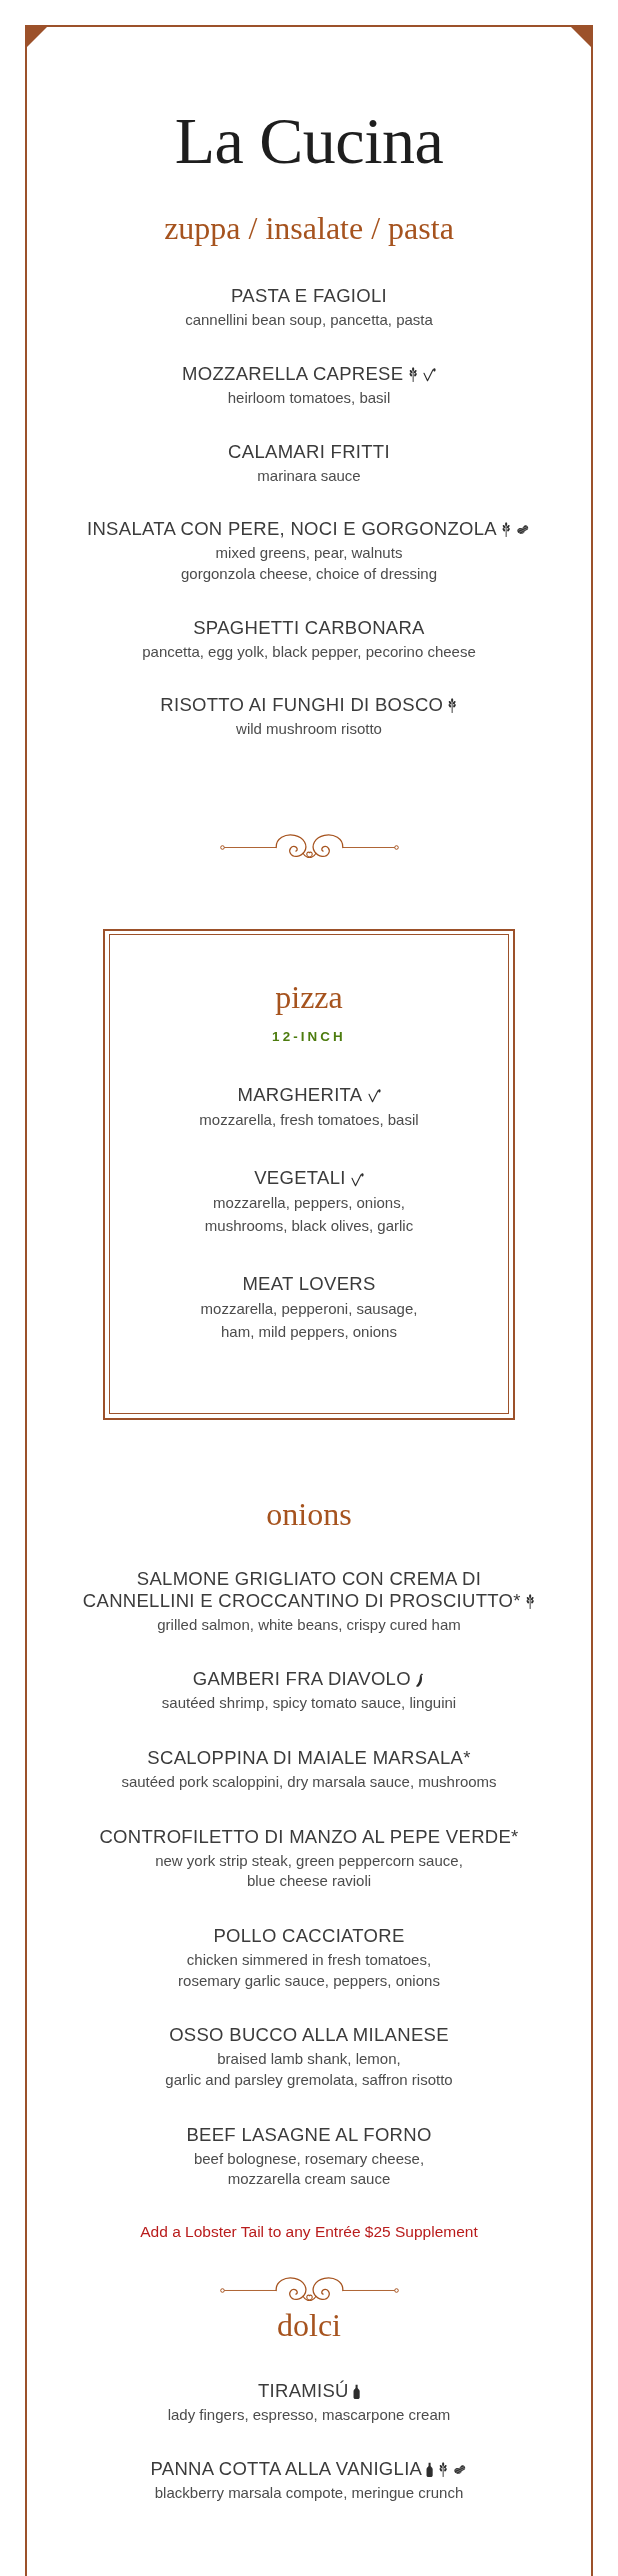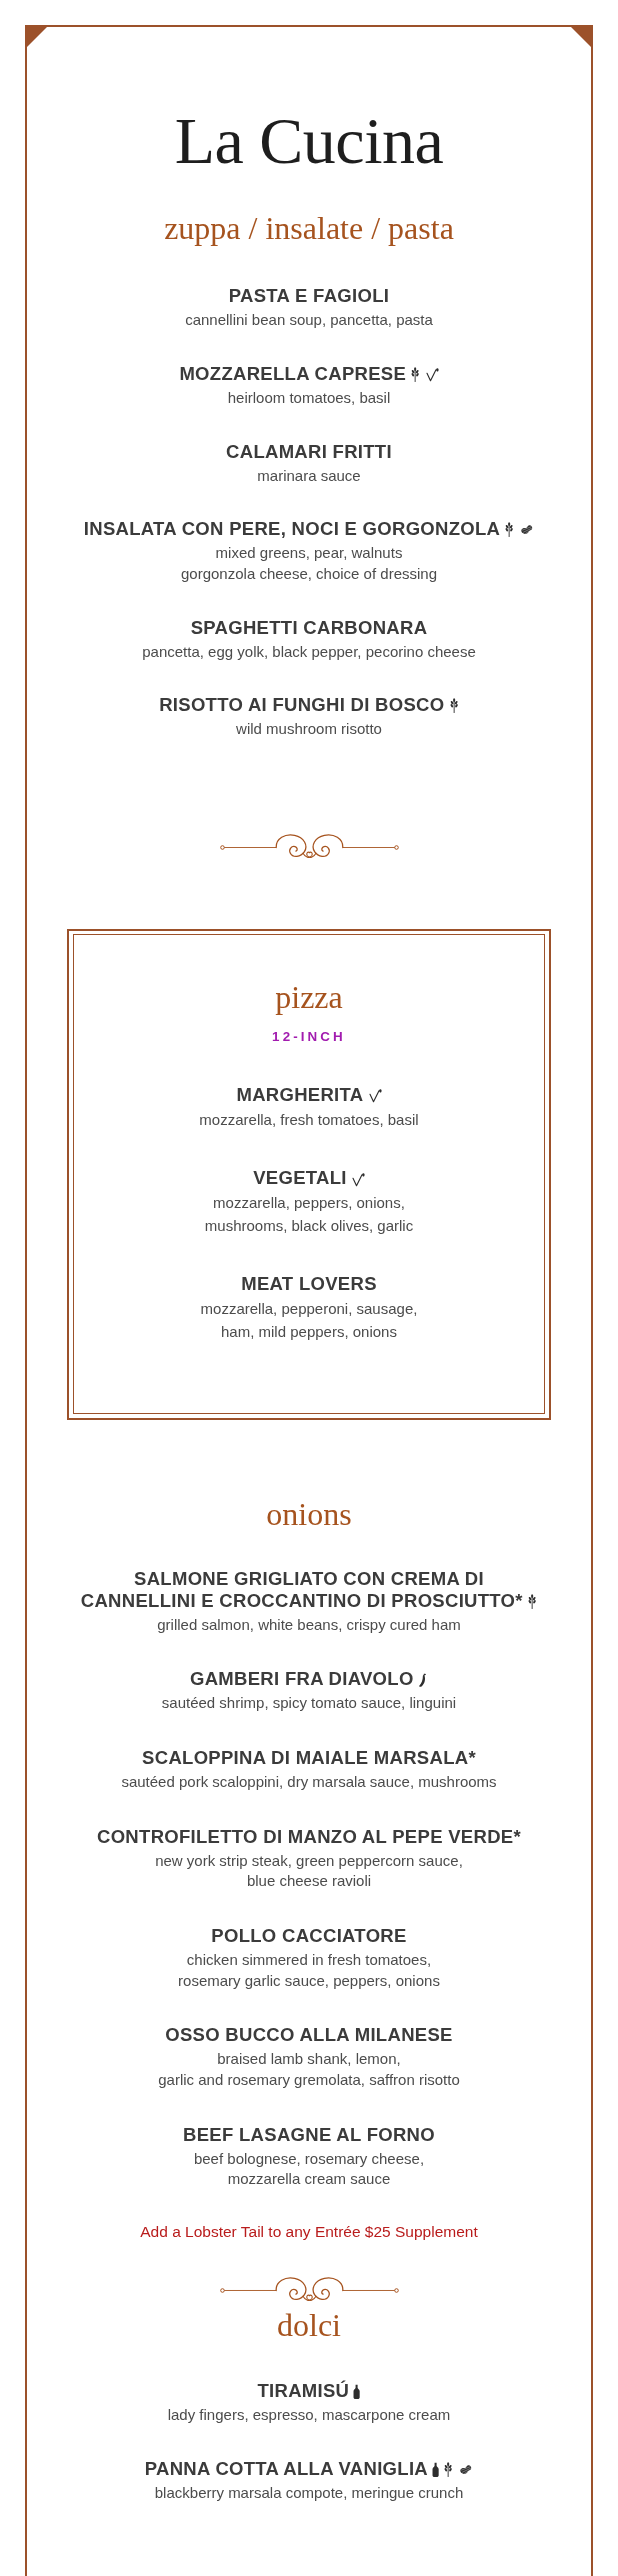--- a/index.html
+++ b/index.html
@@ -38,31 +38,31 @@
   #head-zuppa{margin-top:36px}
   #head-secondi{margin-top:77px}
   #head-dolci{}
 
   .items{margin-top:37px}
   #items-zuppa{margin-top:39px}
   #items-secondi{margin-top:36px}
   .item{margin-bottom:32px}
   #items-secondi .item{margin-bottom:33px}
   .item-name{
-    font-size:18.5px;font-weight:700;color:var(--name);line-height:1.18;letter-spacing:0.3px;
+    font-size:18.5px;font-weight:400;color:var(--name);line-height:1.18;letter-spacing:0.3px;
   }
   .item-desc{font-size:15px;color:var(--desc);line-height:1.38;margin-top:3.1px}
 
   
   .pizza-box{
-    width:484px;margin:64px auto 0;border:2.1px solid var(--frame);text-align:center;
+    width:412px;margin:64px auto 0;border:2.1px solid var(--frame);text-align:center;
   }
   .pizza-inner{border:1px solid var(--frame);margin:3.6px;padding:45px 15.5px 58px}
   .pizza-sub{
-    font-size:13.4px;font-weight:700;color:#a21caf;letter-spacing:3.1px;margin-top:13.4px;
+    font-size:13.4px;font-weight:700;color:#4d7c0f;letter-spacing:3.1px;margin-top:13.4px;
   }
   .pizza-inner .items{margin-top:40px}
   .pizza-inner .item{margin-bottom:36px}
   .pizza-inner .item:last-child{margin-bottom:12px}
   .pizza-inner .item-desc{line-height:1.5}
 
   
   .orn{color:var(--accent);line-height:0}
   .orn svg{width:179px;height:35px}
   #orn-1{margin-top:90px}
@@ -221,21 +221,21 @@
       <div class="item">
         <div class="item-name"><span>CONTROFILETTO DI MANZO AL PEPE VERDE*</span></div>
         <div class="item-desc"><span>new york strip steak, green peppercorn sauce,</span><br><span>blue cheese ravioli</span></div>
       </div>
       <div class="item">
         <div class="item-name"><span>POLLO CACCIATORE</span></div>
         <div class="item-desc"><span>chicken simmered in fresh tomatoes,</span><br><span>rosemary garlic sauce, peppers, onions</span></div>
       </div>
       <div class="item">
         <div class="item-name"><span>OSSO BUCCO ALLA MILANESE</span></div>
-        <div class="item-desc"><span>braised lamb shank, lemon,</span><br><span>garlic and rosemary gremolata, saffron risotto</span></div>
+        <div class="item-desc"><span>braised lamb shank, lemon,</span><br><span>garlic and parsley gremolata, saffron risotto</span></div>
       </div>
       <div class="item">
         <div class="item-name"><span>BEEF LASAGNE AL FORNO</span></div>
         <div class="item-desc"><span>beef bolognese, rosemary cheese,</span><br><span>mozzarella cream sauce</span></div>
       </div>
     </div>
 
   <div class="note">Add a Lobster Tail to any Entrée $25 Supplement</div>
 
   <div class="orn" id="orn-2">

